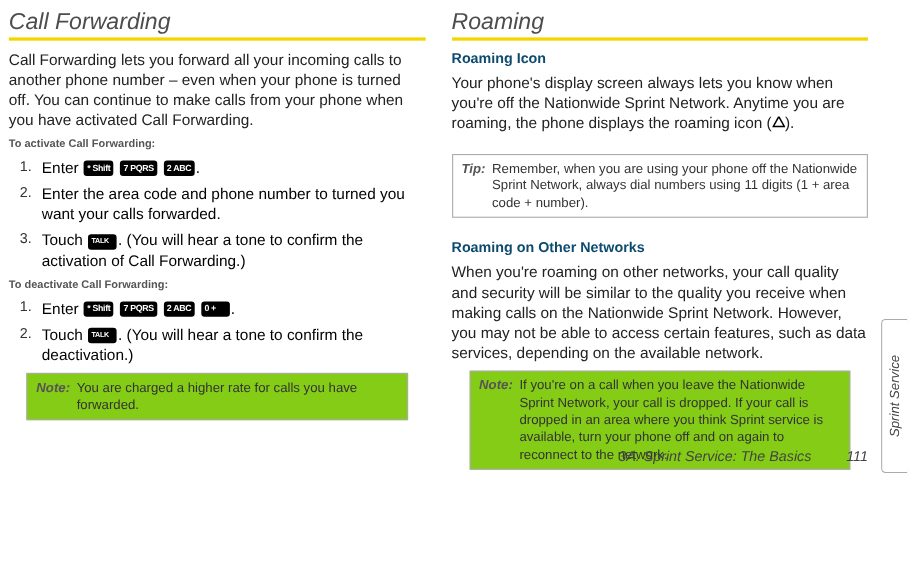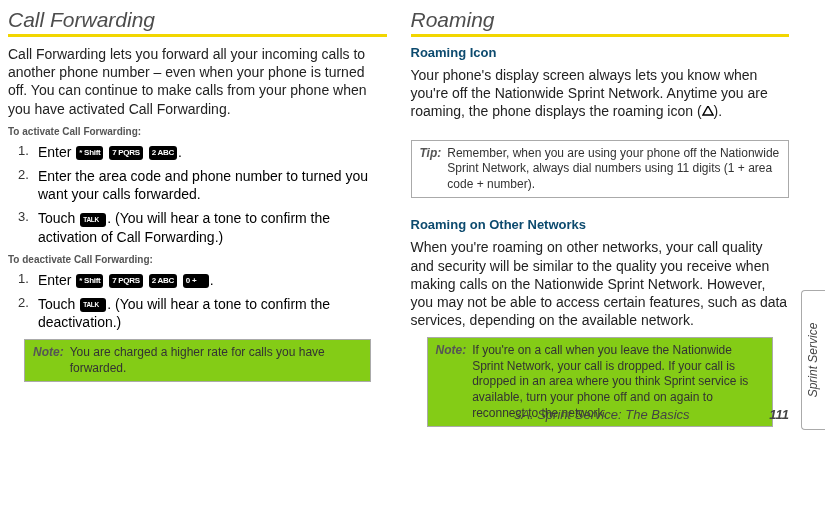--- a/index.html
+++ b/index.html
@@ -18,21 +18,21 @@
   .key { display: inline-block; min-width: 26px; height: 14px; line-height: 14px; background: #000; color: #fff; font-size: 8px; text-align: left; border-radius: 3px; padding: 0 3px; vertical-align: middle; margin: 0 1px; font-weight: bold; letter-spacing: -0.3px; }
   .key.talk { font-size: 6.5px; }
   .note-box { border: 1px solid #aaa; background: #84cc16; padding: 5px 8px; font-size: 12px; line-height: 1.3; margin: 6px 16px; display: flex; }
   .tip-box { border: 1px solid #aaa; background: #fff; padding: 5px 8px; font-size: 12px; line-height: 1.3; margin: 19px 0; display: flex; }
   .note-label, .tip-label { font-style: italic; font-weight: bold; color: #555; margin-right: 6px; flex-shrink: 0; }
   .note-text, .tip-text { color: #333; }
   .side-tab { position: absolute; right: 4px; top: 290px; width: 24px; height: 140px; border: 1px solid #aaa; border-radius: 4px 0 0 4px; border-right: none; display: flex; align-items: center; justify-content: center; }
   .side-tab span { transform: rotate(-90deg); white-space: nowrap; font-style: italic; font-size: 12px; color: #444; }
   .footer { position: absolute; bottom: 6px; right: 40px; font-size: 13px; }
   .footer .chap { font-style: italic; font-weight: normal; color: #444; margin-right: 28px; }
-  .footer .pg { font-style: italic; font-weight: bold; color: #444; margin-left: 48px; }
+  .footer .pg { font-style: italic; font-weight: normal; color: #444; }
   svg.roam-icon { vertical-align: -1px; }
   .inline-seq { white-space: nowrap; }
 </style>
 </head>
 <body>
 
 <div class="page">
   <div class="columns">
 
     <div class="col">

